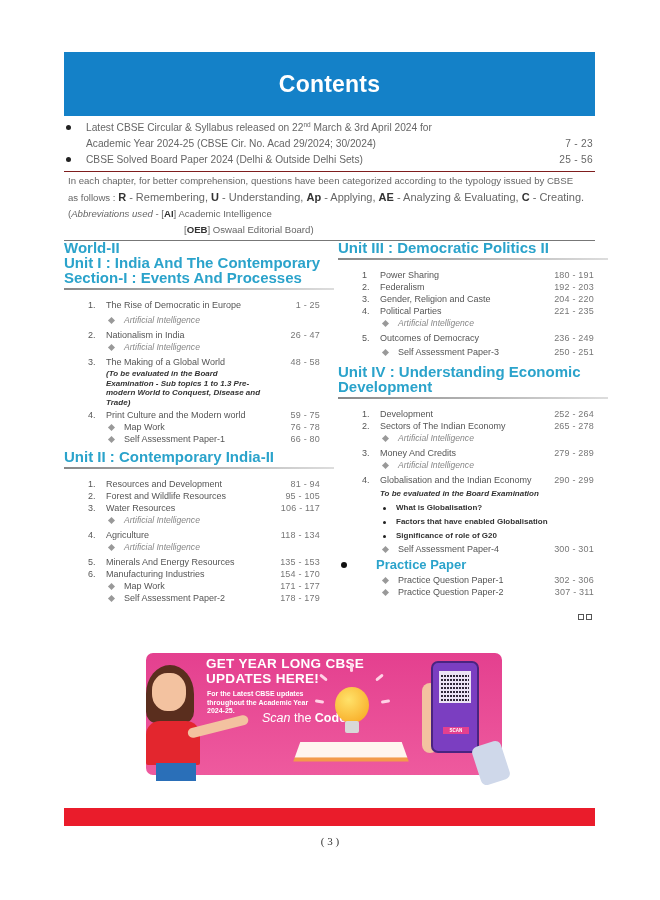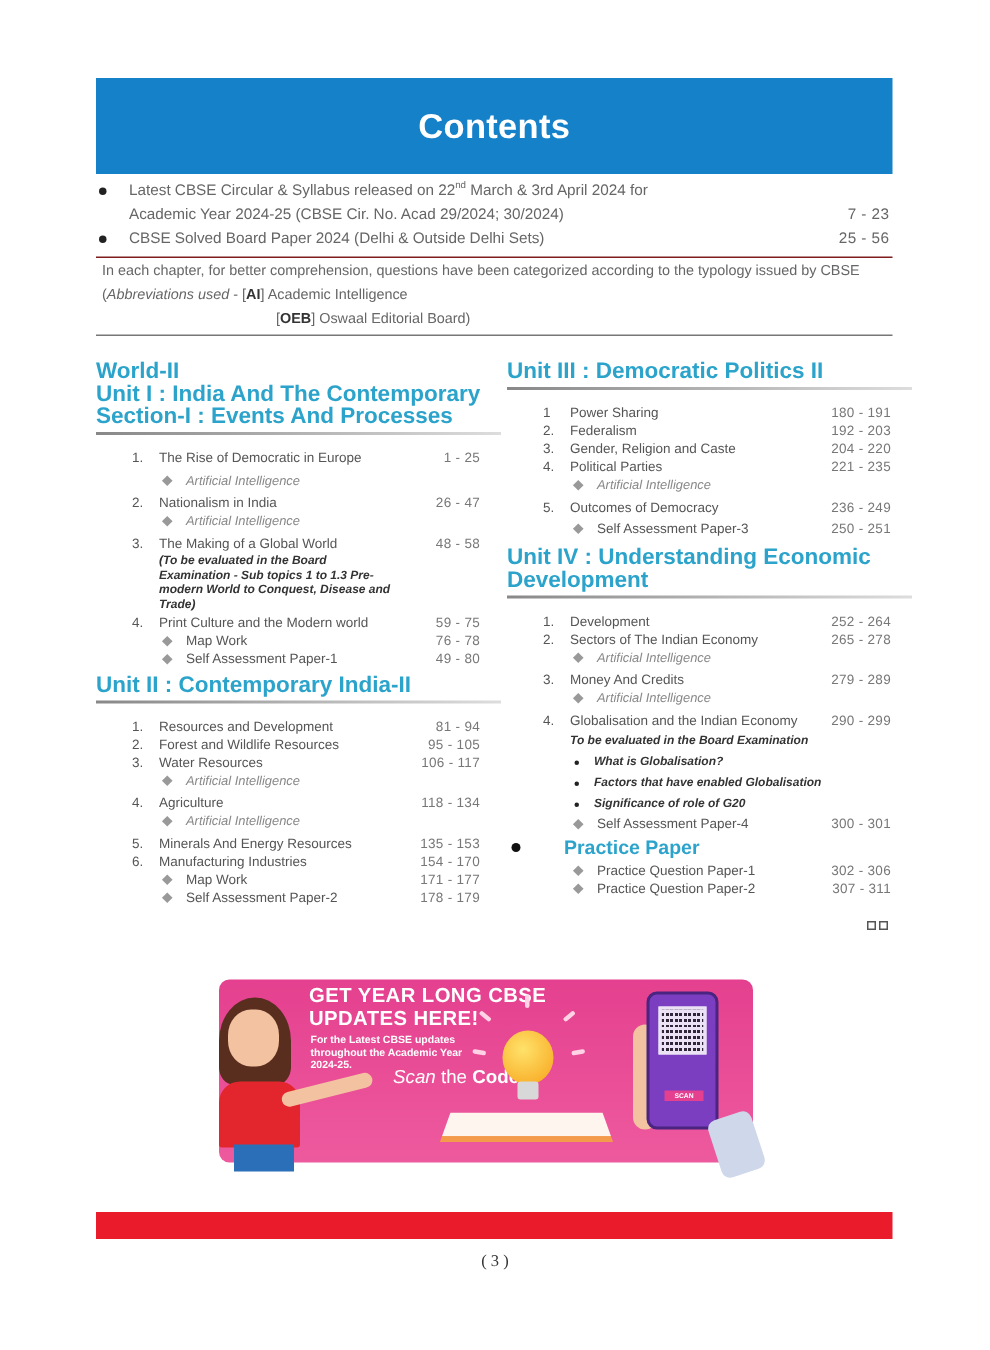--- a/index.html
+++ b/index.html
@@ -48,21 +48,21 @@
   .toc-row .num { position: absolute; left: 24px; width: 14px; }
   .toc-row .title { position: absolute; left: 42px; text-align: center; }
   .toc-row .pages { position: absolute; right: 14px; width: 44px; text-align: right; color: #777; letter-spacing: 0.2px; }
   .toc-row.sub .title { left: 60px; }
   .toc-row .diamond {
     position: absolute; left: 45px; top: 4px; width: 5px; height: 5px; background: #999; transform: rotate(45deg);
   }
   .toc-row.ai .title { font-style: italic; color: #888; font-size: 8.6px; }
   .toc-row.ai { margin-bottom: 3px; }
   .toc-note { padding-left: 42px; font-weight: bold; font-style: italic; font-size: 8px; line-height: 9.5px; color: #333; width: 200px; margin: 1px 0 2px; }
-  .toc-note-row { position: relative; padding-left: 58px; font-weight: bold; font-style: italic; font-size: 8px; color: #333; height: 14px; line-height: 14px; }
+  .toc-note-row { position: relative; padding-left: 58px; font-weight: bold; font-size: 8px; color: #333; height: 14px; line-height: 14px; }
   .toc-note-row .dot { position: absolute; left: 45px; top: 6px; width: 3px; height: 3px; border-radius: 50%; background: #222; }
   .gap { height: 3px; }
 
   .practice-heading { position: relative; height: 16px; margin-top: 2px; }
   .practice-heading .bullet { position: absolute; left: 3px; top: 5px; width: 6px; height: 6px; border-radius: 50%; background: #111; }
   .practice-heading .title { position: absolute; left: 38px; color: #2ba3cb; font-weight: bold; font-size: 13px; top: 0; }
 
   .end-mark { position: absolute; left: 578px; top: 614px; display: flex; gap: 2px; }
   .end-mark span { width: 6px; height: 6px; border: 1.5px solid #555; }
 
@@ -117,20 +117,21 @@
   </div>
   <div class="intro-row">
     <span class="bullet"></span>
     <span>CBSE Solved Board Paper 2024 (Delhi &amp; Outside Delhi Sets)</span>
     <span class="pages">25  -  56</span>
   </div>
 </div>
 
 <div class="typology">
   <div>In each chapter, for better comprehension, questions have been categorized according to the typology issued by CBSE</div>
+  <div class="big"><span style="font-size:9.6px">as follows : </span><b>R</b><span> - Remembering, </span><b>U</b><span> - Understanding, </span><b>Ap</b><span> - Applying, </span><b>AE</b><span> - Analyzing &amp; Evaluating, </span><b>C</b><span> - Creating.</span></div>
   <div>(<i>Abbreviations used</i> - [<b>AI</b>]<span> Academic Intelligence</span></div>
   <div class="indent">[<b>OEB</b>]<span> Oswaal Editorial Board)</span></div>
 </div>
 
 <div class="col col-left">
   <div class="unit-heading-wrap">
     <div class="unit-heading">
       <div>World-II</div>
       <div>Unit I : India And The Contemporary</div>
       <div>Section-I : Events And Processes</div>
@@ -168,21 +169,21 @@
         <span class="pages">59  -   75</span>
       </div>
     <div class="toc-row sub">
         <span class="diamond"></span>
         <span class="title">Map Work</span>
         <span class="pages">76  -   78</span>
       </div>
     <div class="toc-row sub">
         <span class="diamond"></span>
         <span class="title">Self Assessment Paper-1</span>
-        <span class="pages">49  -   80</span>
+        <span class="pages">66  -   80</span>
       </div>
   </div>
 
   <div class="unit-heading-wrap" style="margin-top:4px">
     <div class="unit-heading">Unit II : Contemporary India-II</div>
   </div>
   <div class="toc">
     <div class="toc-row">
         <span class="num">1.</span>
         <span class="title">Resources and Development</span>

